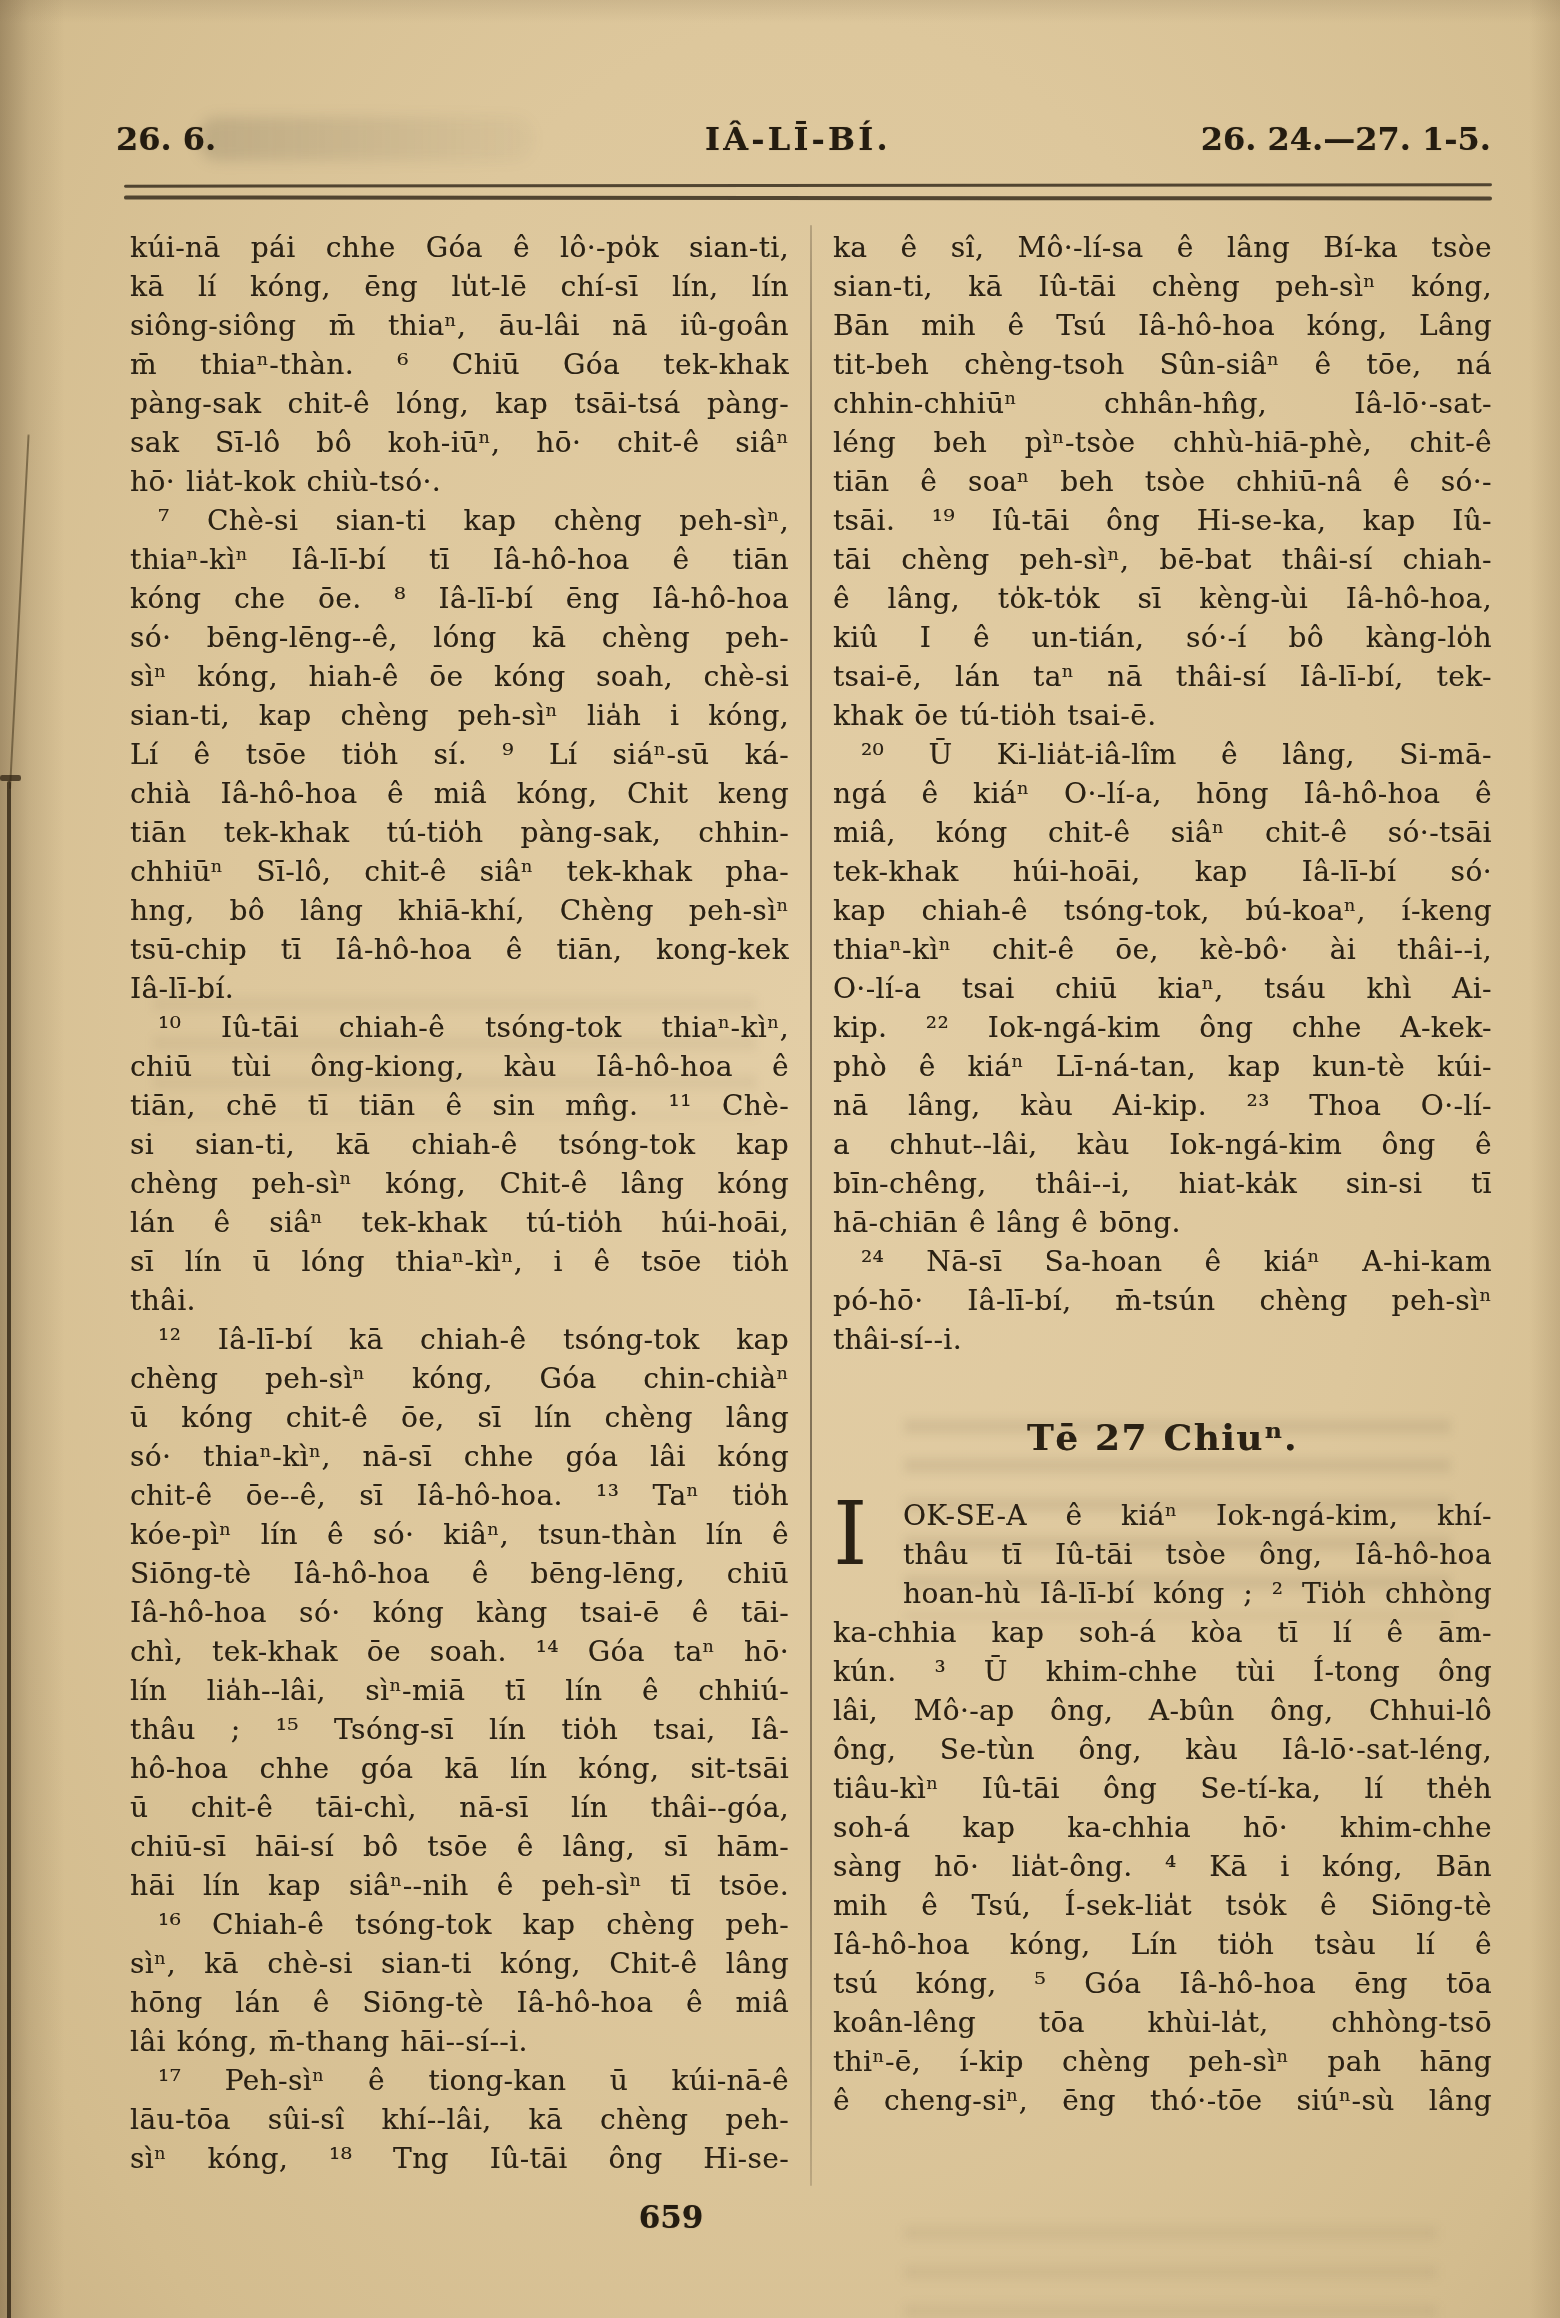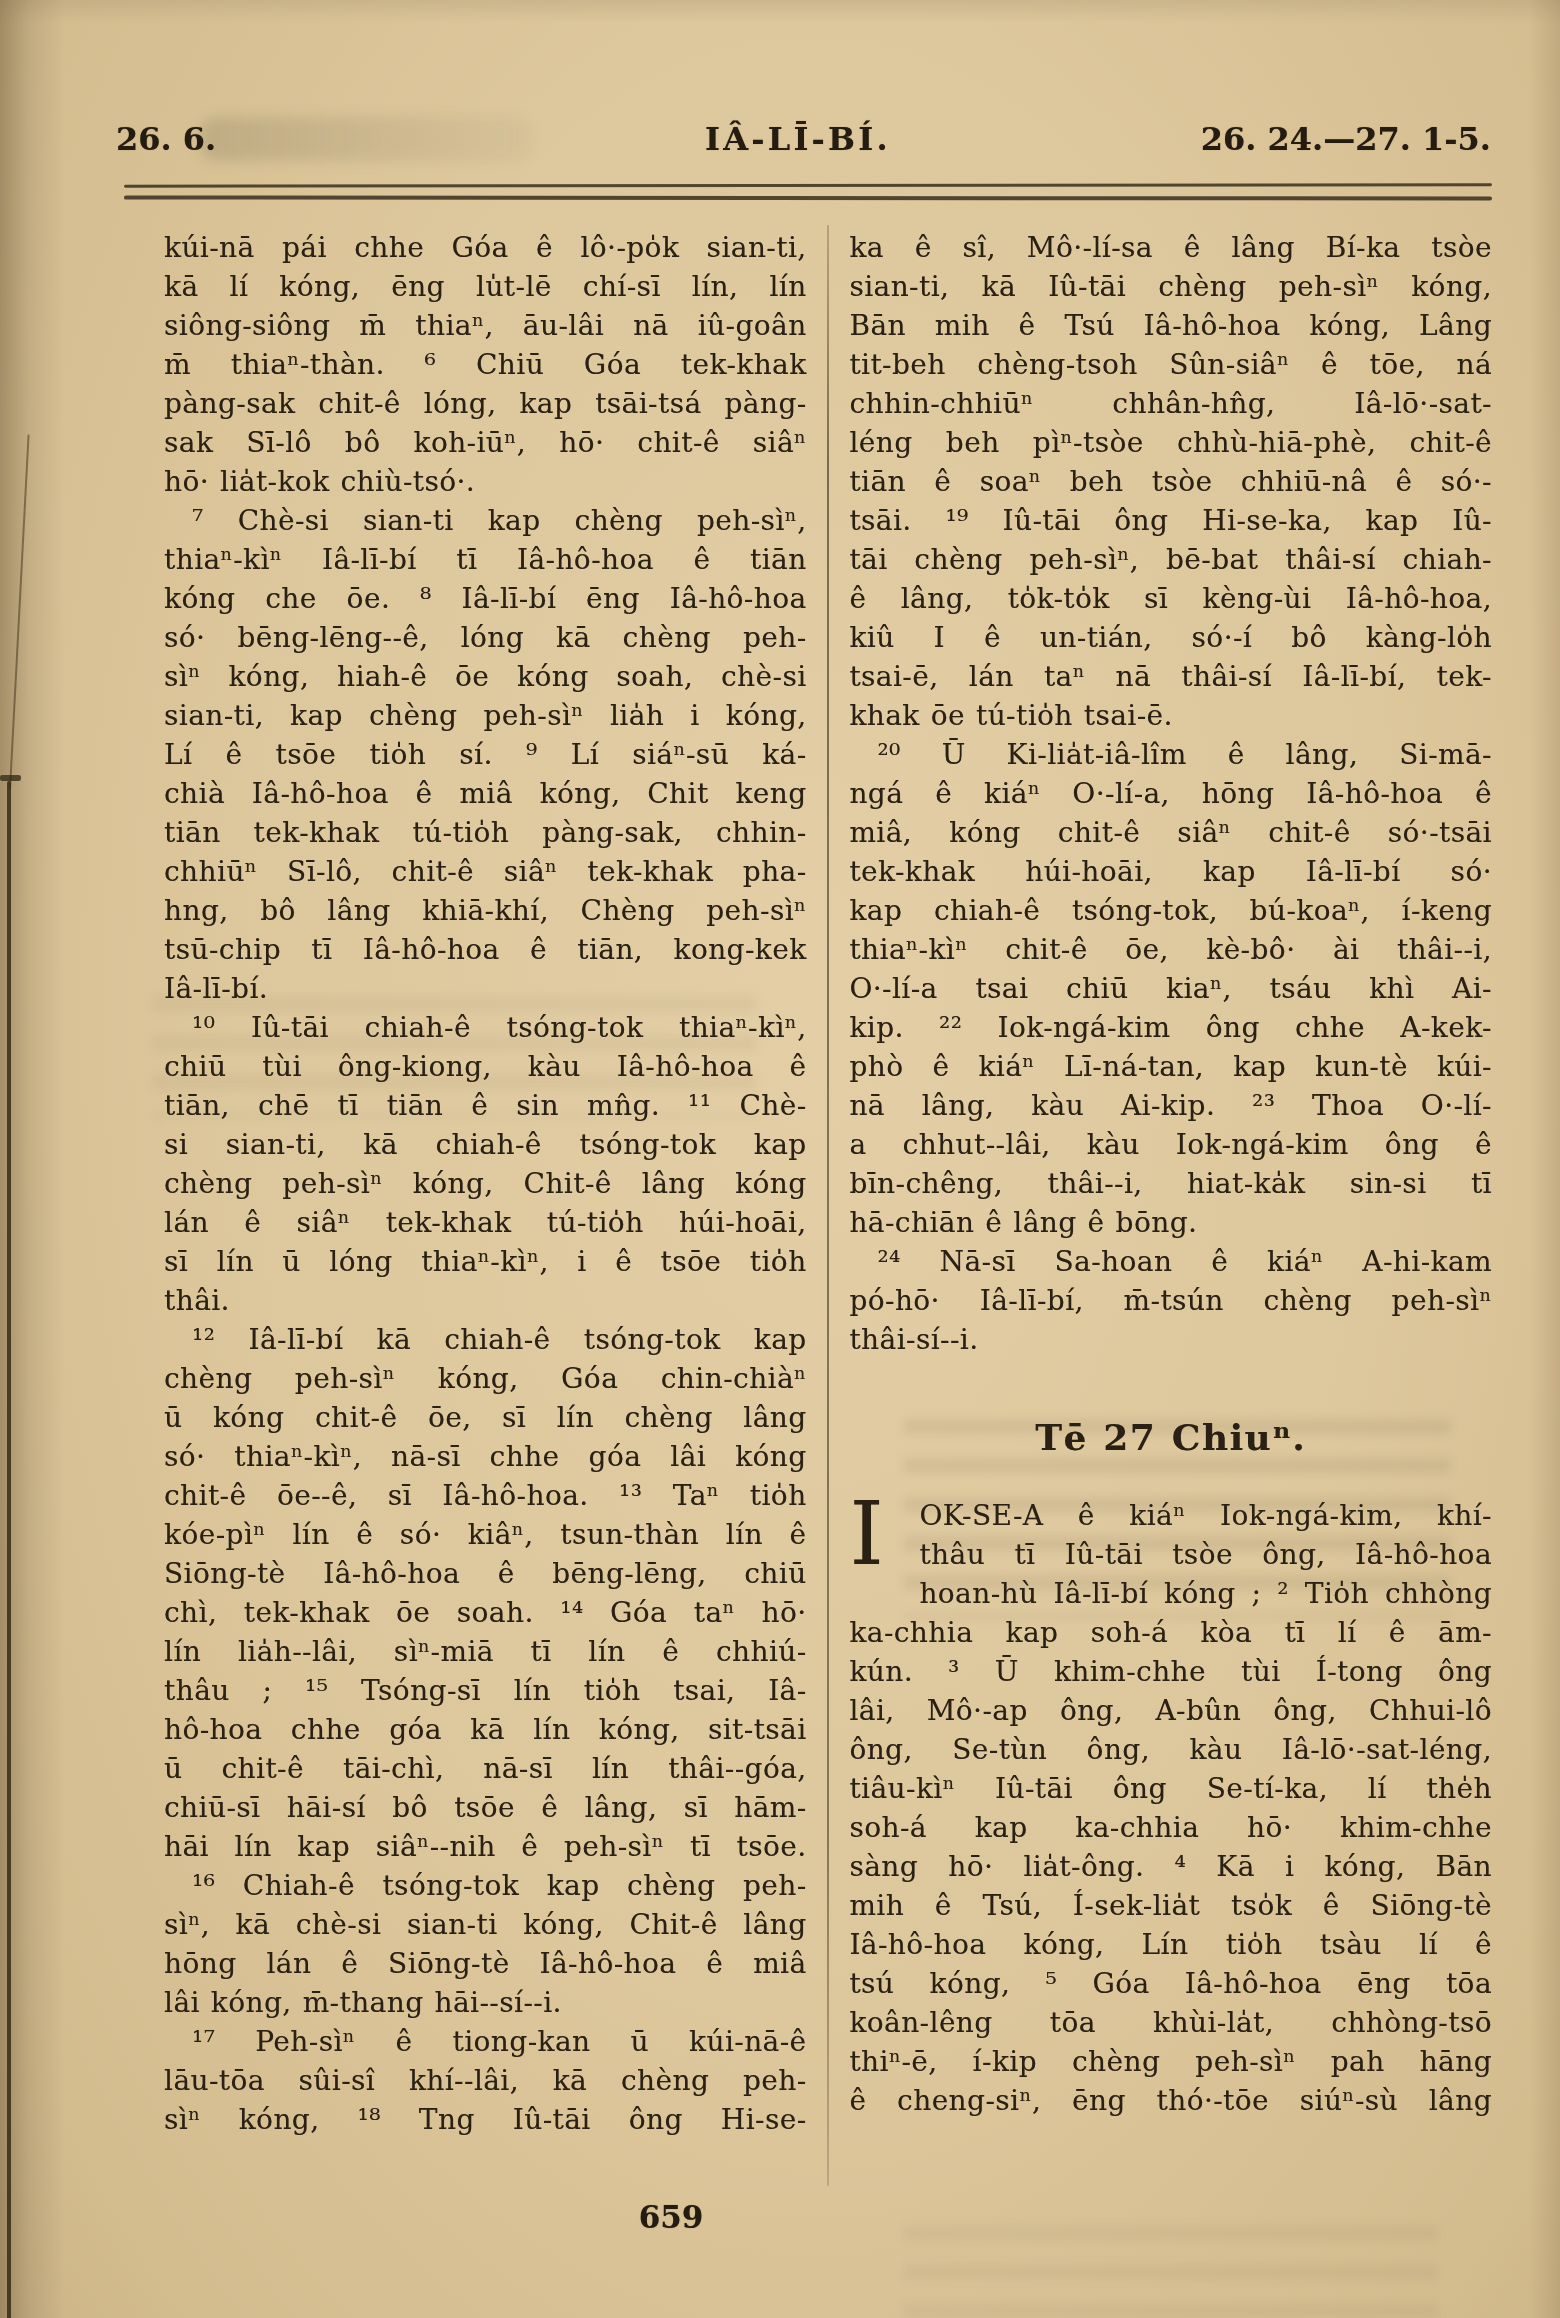--- a/index.html
+++ b/index.html
@@ -80,21 +80,21 @@
   }
   .rule1 { top: 184px; transform: rotate(-.06deg); }
   .rule2 { top: 196px; height: 3.7px; transform: rotate(.04deg); }
   
   .columns {
     position: absolute; left: 130px; right: 69px; top: 228px;
     display: flex;
     color: #2a2114;
     font-size: 28px; line-height: 39px;
     text-shadow: 0.2px 0.4px 0.6px rgba(42,33,20,.38);
-    letter-spacing: .015em; word-spacing: .06em; margin-left: 34px;
+    letter-spacing: .015em; word-spacing: .06em;
   }
   .col { width: 661px; }
   .divider-wrap { width: 44px; display: flex; justify-content: center; }
   .divider-rule {
     width: 1.9px; height: 1961px; margin-top: -2.8px;
     background: linear-gradient(180deg, rgba(60,48,32,.25), rgba(60,48,32,.62) 12%, rgba(60,48,32,.55) 82%, rgba(60,48,32,.2));
     border-radius: 0.9px;
   }
   .tline {
     height: 39px; overflow: hidden;
@@ -176,20 +176,21 @@
         <div class="tline">lán ê siâⁿ tek-khak tú-tio̍h húi-hoāi,</div>
         <div class="tline">sī lín ū lóng thiaⁿ-kìⁿ, i ê tsōe tio̍h</div>
         <div class="tline end">thâi.</div>
         <div class="tline indent">¹² Iâ-lī-bí kā chiah-ê tsóng-tok kap</div>
         <div class="tline">chèng peh-sìⁿ kóng, Góa chin-chiàⁿ</div>
         <div class="tline">ū kóng chit-ê ōe, sī lín chèng lâng</div>
         <div class="tline">só· thiaⁿ-kìⁿ, nā-sī chhe góa lâi kóng</div>
         <div class="tline">chit-ê ōe--ê, sī Iâ-hô-hoa. ¹³ Taⁿ tio̍h</div>
         <div class="tline">kóe-pìⁿ lín ê só· kiâⁿ, tsun-thàn lín ê</div>
         <div class="tline">Siōng-tè Iâ-hô-hoa ê bēng-lēng, chiū</div>
+        <div class="tline">Iâ-hô-hoa só· kóng kàng tsai-ē ê tāi-</div>
         <div class="tline">chì, tek-khak ōe soah. ¹⁴ Góa taⁿ hō·</div>
         <div class="tline">lín lia̍h--lâi, sìⁿ-miā tī lín ê chhiú-</div>
         <div class="tline">thâu ; ¹⁵ Tsóng-sī lín tio̍h tsai, Iâ-</div>
         <div class="tline">hô-hoa chhe góa kā lín kóng, sit-tsāi</div>
         <div class="tline">ū chit-ê tāi-chì, nā-sī lín thâi--góa,</div>
         <div class="tline">chiū-sī hāi-sí bô tsōe ê lâng, sī hām-</div>
         <div class="tline">hāi lín kap siâⁿ--nih ê peh-sìⁿ tī tsōe.</div>
         <div class="tline indent">¹⁶ Chiah-ê tsóng-tok kap chèng peh-</div>
         <div class="tline">sìⁿ, kā chè-si sian-ti kóng, Chit-ê lâng</div>
         <div class="tline">hōng lán ê Siōng-tè Iâ-hô-hoa ê miâ</div>

